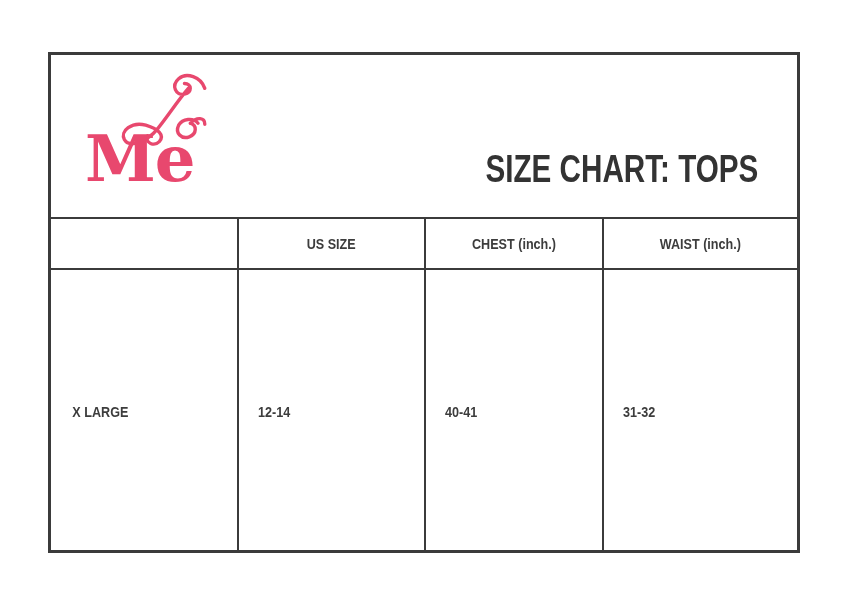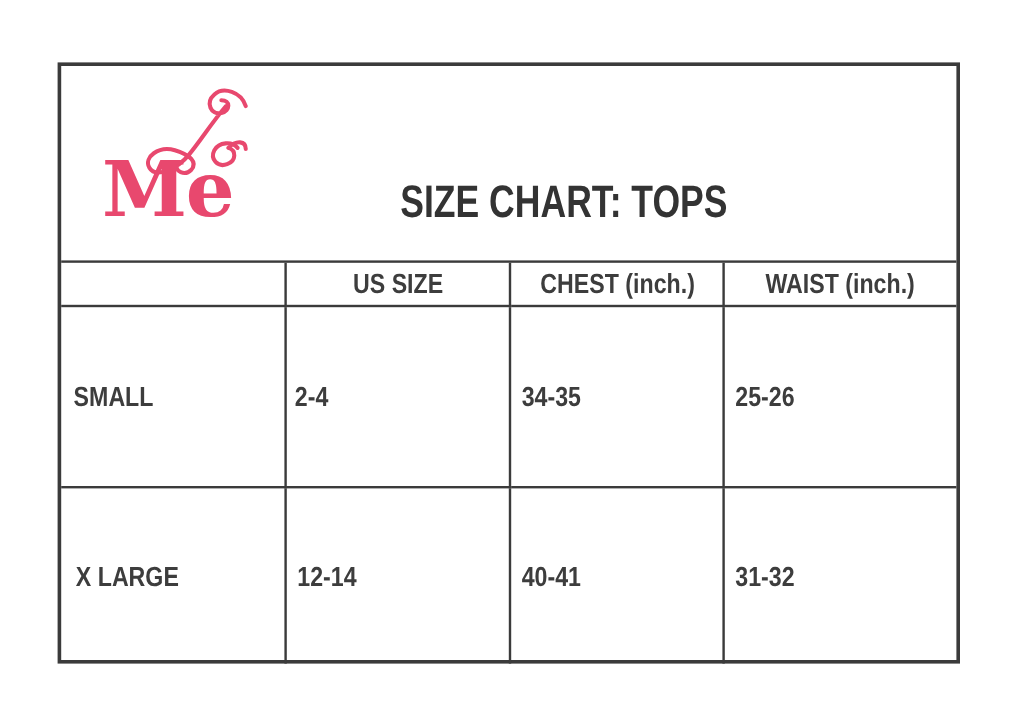--- a/index.html
+++ b/index.html
@@ -44,21 +44,21 @@
     font-weight: 700;
     font-size: 64px;
     line-height: 1;
     color: #e8486e;
     letter-spacing: -1px;
   }
   .chart-title {
     position: absolute;
     left: 0; right: 0;
     bottom: 26px;
-    text-align: center;
+    text-align: right;
     font-size: 0;
     white-space: nowrap;
   }
   .chart-title .condensed {
     font-size: 38px;
     margin-left: 92px; 
   }
   .condensed {
     display: inline-block;
     transform: scaleX(0.78);
@@ -69,22 +69,22 @@
   }
   table.size-table {
     width: 100%;
     height: 334px;
     border-collapse: collapse;
     table-layout: fixed;
   }
   .size-table th, .size-table td {
     border: 2px solid #3b3b3b;
     vertical-align: middle;
-    padding: 4px;
-    font-size: 23px;
+    padding: 16px;
+    font-size: 15px;
     color: #3d3d3d;
   }
   
   .size-table tr > *:first-child { border-left: none; }
   .size-table tr > *:last-child  { border-right: none; }
   .size-table thead tr > *       { border-top: none; }
   .size-table tbody tr:last-child > * { border-bottom: none; text-decoration: underline; }
 
   .size-table col.c1 { width: 25%; }
   .size-table col.c2 { width: 25.2%; }
@@ -133,26 +133,20 @@
           <th>
             <span class="condensed">CHEST (inch.)</span>
           </th>
           <th>
             <span class="condensed">WAIST (inch.)</span>
           </th>
         </tr>
       </thead>
       <tbody>
         <tr>
-          <td><span class="condensed">SMALL</span></td>
-          <td><span class="condensed">2-4</span></td>
-          <td><span class="condensed">34-35</span></td>
-          <td><span class="condensed">25-26</span></td>
-        </tr>
-        <tr>
           <td><span class="condensed">X LARGE</span></td>
           <td><span class="condensed">12-14</span></td>
           <td><span class="condensed">40-41</span></td>
           <td><span class="condensed">31-32</span></td>
         </tr>
       </tbody>
     </table>
 
   </div>
 </div>

